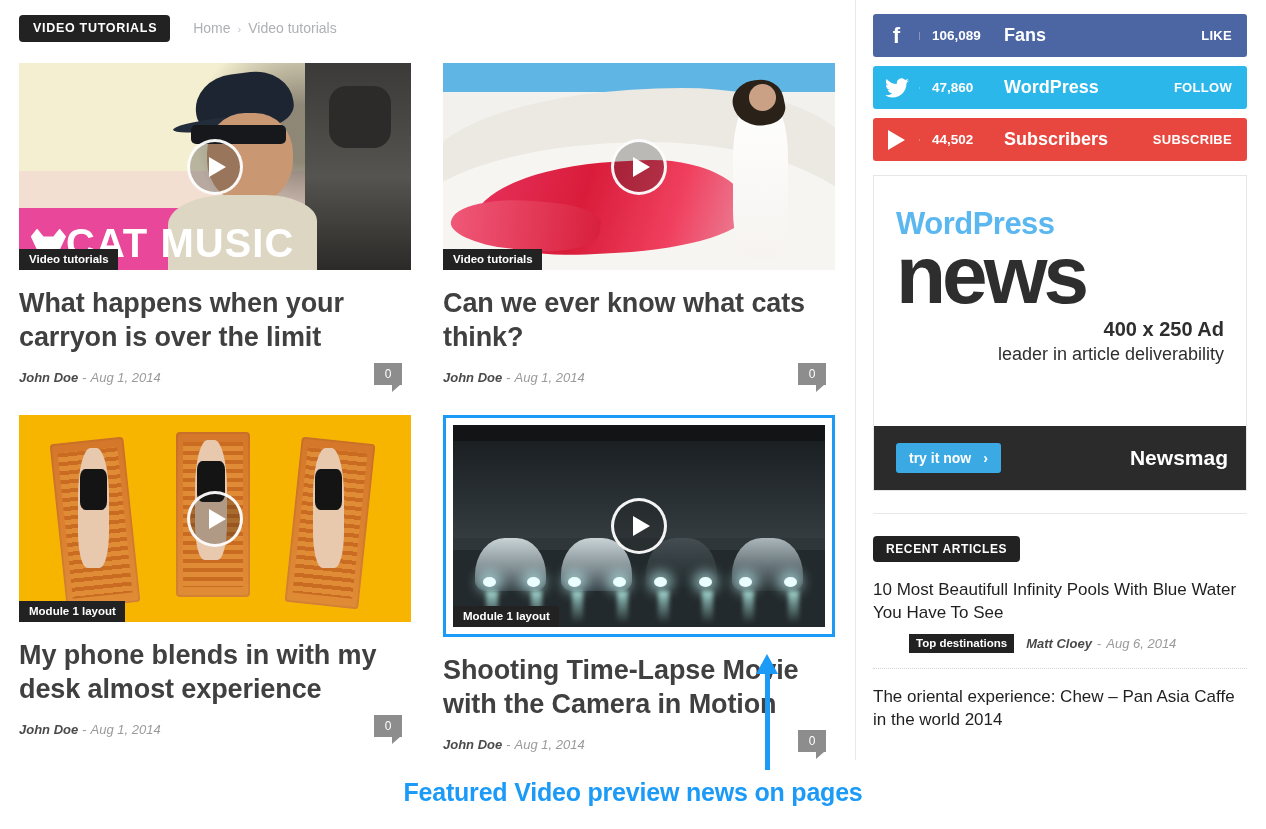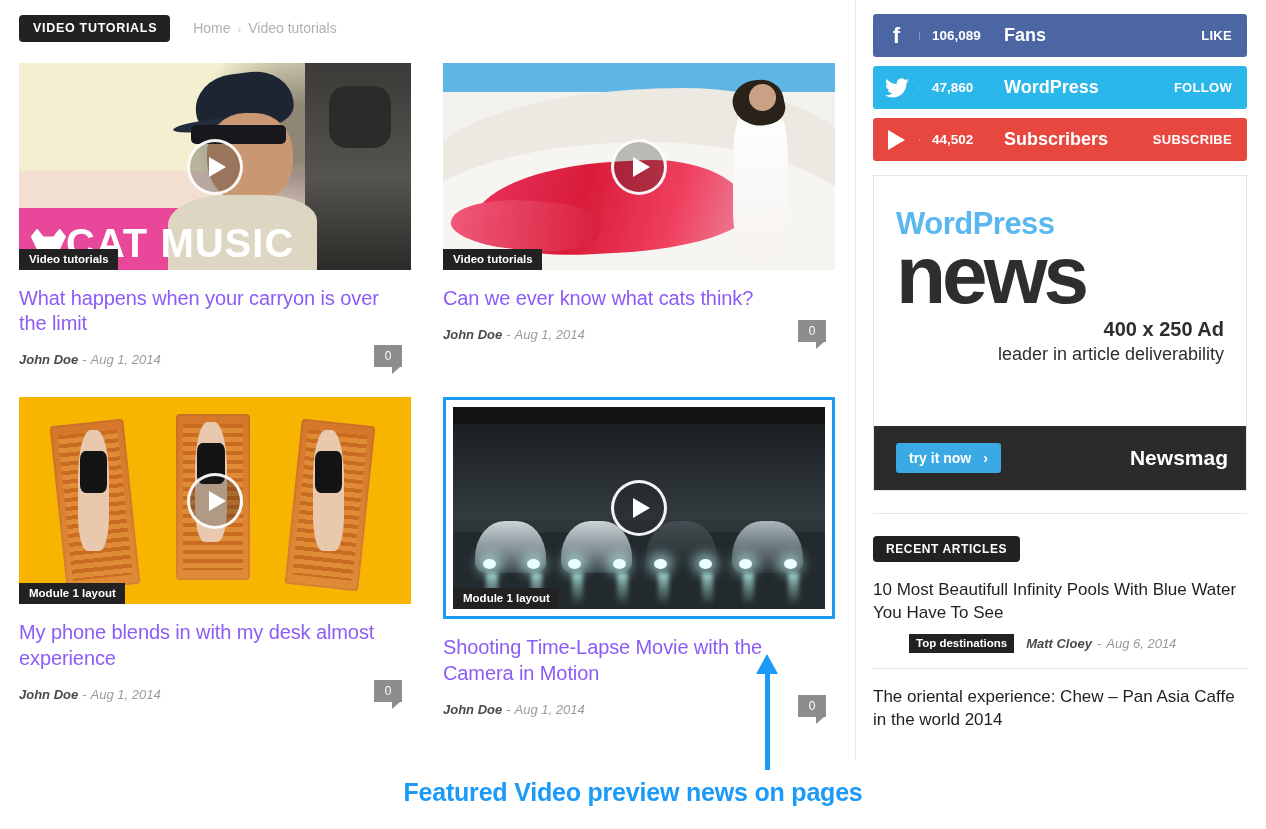--- a/index.html
+++ b/index.html
@@ -156,21 +156,21 @@
   }
 
   
   .flag {
     position:absolute; left:0; bottom:0; background:#222222; color:#fff;
     font-size:11.5px; font-weight:bold; padding:5px 9px 5px 10px; line-height:1;
     white-space:nowrap;
   }
 
   .card-title {
-    margin-top:16px; font-size:20px; font-weight:normal; color:#8b5cf6;
+    margin-top:16px; font-size:27px; font-weight:bold; color:#404040;
     line-height:1.26; letter-spacing:-.1px;
   }
   .card-meta { margin-top:14px; position:relative; height:26px; }
   .author { font-size:13px; font-style:italic; font-weight:bold; color:#4a4a4a; }
   .dash { font-size:13px; color:#9a9a9a; margin:0 4px; }
   .date { font-size:13px; font-style:italic; color:#9a9a9a; }
   .comments {
     position:absolute; right:9px; top:-5px; width:28px; height:22px;
     background:#8d8d8d; color:#ffffff; font-size:12px;
     display:flex; align-items:center; justify-content:center;

